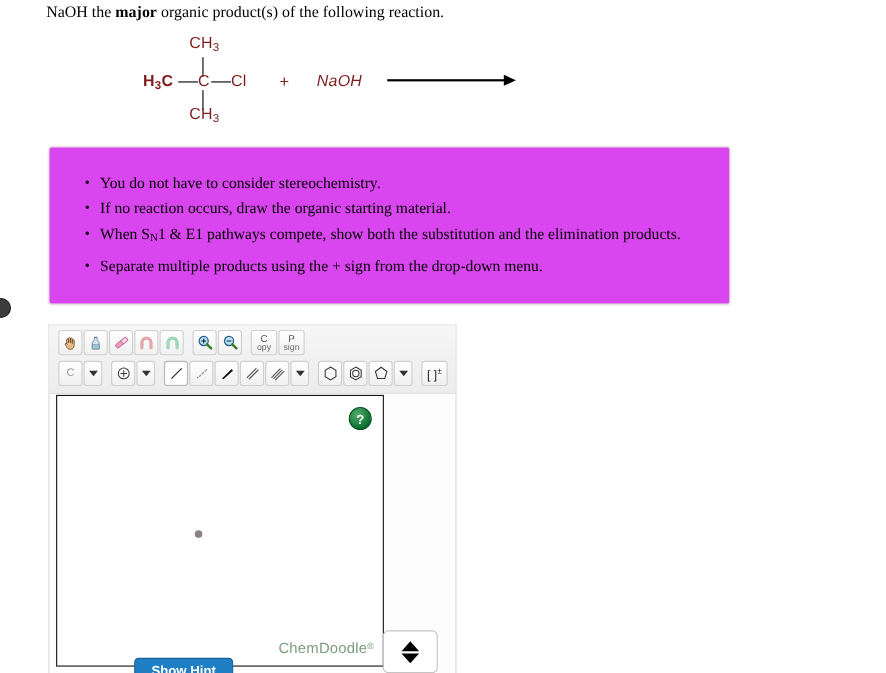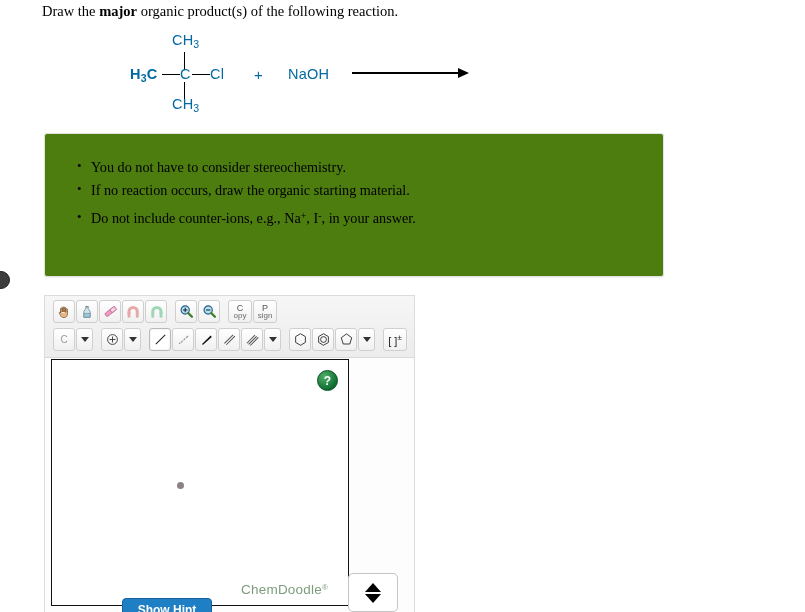--- a/index.html
+++ b/index.html
@@ -20,21 +20,21 @@
   #prompt .b{font-weight:bold;}
 
   
   #scheme{
     position:absolute;left:120px;top:28px;
     width:420px;height:92px;
     font-family:"Liberation Sans", sans-serif;
   }
   .chem{
     position:absolute;
-    font-size:14.5px;color:#0369a1;
+    font-size:14.5px;color:#7f1d1d;
     font-family:"Liberation Sans", sans-serif;
     letter-spacing:.2px;
     white-space:nowrap;
   }
   .chem sub{font-size:10.5px;vertical-align:-.25em;}
   .vbond{
     position:absolute;width:1.4px;background:#000;
   }
   .hbond{
     position:absolute;height:1.4px;background:#000;
@@ -47,21 +47,21 @@
     width:0;height:0;
     border-left:11px solid #000;
     border-top:5px solid transparent;
     border-bottom:5px solid transparent;
   }
 
   
   #instructions{
     position:absolute;left:44px;top:133px;
     width:620px;height:144px;
-    background:#4d7c0f;
+    background:#d946ef;
     border:1px solid #e3e3dc;
     border-radius:3px;
     box-shadow:0 1px 2px rgba(0,0,0,.06);
     box-sizing:border-box;
   }
   #instructions ul{
     margin:0;padding:22px 0 0 46px;
     list-style:none;
   }
   #instructions li{
@@ -164,21 +164,21 @@
     font-size:12px;font-weight:bold;
     display:flex;align-items:center;justify-content:center;
     cursor:pointer;
   }
   #canvas-dot{
     position:absolute;left:125px;top:122px;
     width:7px;height:7px;border-radius:50%;
     background:#8c8284;
   }
   #watermark{
-    position:absolute;right:20px;bottom:8px;
+    position:absolute;right:8px;bottom:8px;
     font-family:"Liberation Sans", sans-serif;
     font-size:13.5px;color:#7d9c7d;
     letter-spacing:.2px;
   }
   #watermark sup{font-size:8px;vertical-align:.5em;}
 
   
   #show-hint{
     position:absolute;left:122px;top:598px;
     width:90px;height:24px;
@@ -216,52 +216,53 @@
     width:0;height:0;
     border-left:8px solid transparent;
     border-right:8px solid transparent;
     border-top:9px solid #000;
   }
 </style>
 </head>
 <body>
 
 <div id="prompt">
-  <span>Draw the </span><span class="b">major</span><span> organic product(s) of the following reaction.</span>
+  <span>NaOH the </span><span class="b">major</span><span> organic product(s) of the following reaction.</span>
 </div>
 
 <div id="scheme">
 
   <span class="chem" style="left:52px;top:4px;">CH<sub>3</sub></span>
 
   <div class="vbond" style="left:64px;top:24px;height:18px;"></div>
 
   <span class="chem" style="left:10px;top:38px;font-weight:bold;">H<sub>3</sub>C</span>
   <div class="hbond" style="left:42px;top:46px;width:18px;"></div>
   <span class="chem" style="left:60px;top:38px;">C</span>
   <div class="hbond" style="left:72px;top:46px;width:18px;"></div>
   <span class="chem" style="left:90px;top:38px;">Cl</span>
 
   <div class="vbond" style="left:64px;top:54px;height:18px;"></div>
 
   <span class="chem" style="left:52px;top:68px;">CH<sub>3</sub></span>
 
   <span class="chem" style="left:134px;top:38px;font-size:15px;">+</span>
 
-  <span class="chem" style="left:168px;top:38px;">NaOH</span>
+  <span class="chem" style="left:168px;top:38px;font-style:italic;">NaOH</span>
 
   <div id="arrow-line"></div>
   <div id="arrow-head"></div>
 </div>
 
 <div id="instructions">
   <ul>
     <li><span>You do not have to consider stereochemistry.</span></li>
     <li><span>If no reaction occurs, draw the organic starting material.</span></li>
-    <li class="spaced"><span>Do not include counter-ions, e.g., Na</span><sup class="ch">+</sup><span>, I</span><sup class="ch">-</sup><span>, in your answer.</span></li>
+    <li><span>When S</span><sub class="sn">N</sub><span>1 &amp; E1 pathways compete, show both the substitution and the elimination products.</span></li>
+    <li class="spaced"><span>Separate multiple products using the + sign from the drop-down menu.</span></li>
   </ul>
 </div>
 
 <div id="left-nub"></div>
 
 <div id="sketcher">
 
   <div id="toolbar">
 
     <div class="trow" id="trow1">

